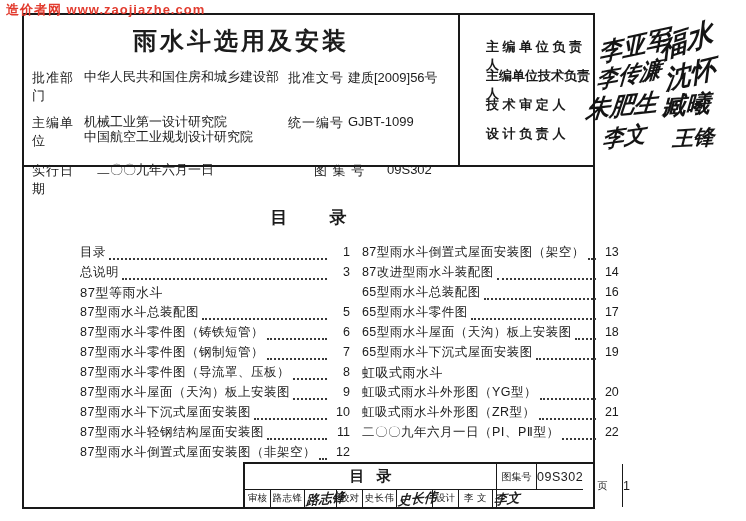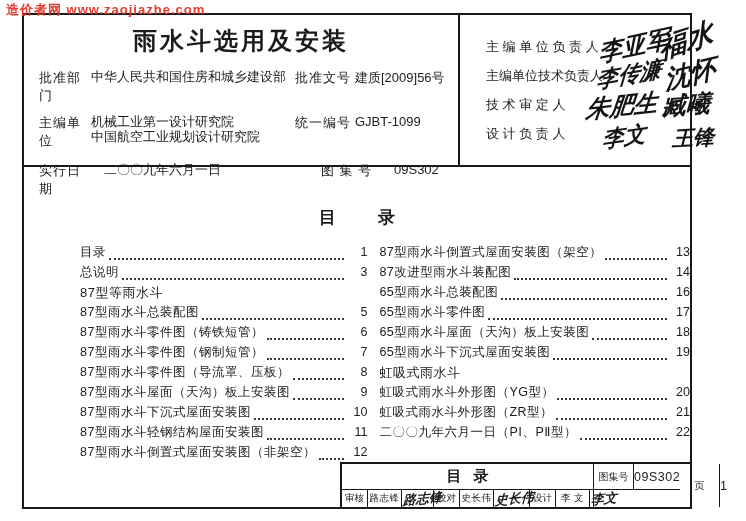--- a/index.html
+++ b/index.html
@@ -10,41 +10,41 @@
     color:#1b1b1b;
     position:relative;
     overflow:hidden;
   }
   .watermark {
     position:absolute; left:6px; top:1px;
     color:#e23b2e; font-size:13px; font-weight:bold; letter-spacing:1px;
     z-index:5; white-space:nowrap;
   }
   .sheet {
-    position:absolute; left:22px; top:13px; width:670px; height:496px;
+    position:absolute; left:22px; top:13px; width:573px; height:496px;
     border:2px solid #191919; background:#fff;
   }
   
   .hdr { display:flex; height:152px; border-bottom:2px solid #191919; }
   .hdr-left { width:436px; border-right:2px solid #191919; }
   .doc-title {
     margin-top:10px; text-align:center;
     font-size:24px; font-weight:bold; letter-spacing:3px;
   }
   .info { margin-top:12px; font-size:13px; }
-  .irow { display:flex; padding-left:15px; margin-bottom:9px; align-items:flex-start; }
+  .irow { display:flex; padding-left:8px; margin-bottom:9px; align-items:flex-start; }
   .ilabel  { width:52px; flex:none; letter-spacing:1px; }
   .ivalue  { width:204px; flex:none; line-height:15px; }
   .ilabel2 { width:60px; flex:none; letter-spacing:1px; }
   .ivalue2 { flex:1; }
   .irow-last { margin-top:12px;gap:13px; }
   
   .hdr-right { flex:1; position:relative; padding-top:23px; }
   .srow { position:relative; height:29px; padding-left:26px; font-size:13px; }
-  .slabel { display:inline-block; }
+  .slabel { display:inline-block;font-weight:bold; }
   .hand {
     position:absolute; white-space:nowrap;
     font-family:"DejaVu Serif","Liberation Serif",serif;
     font-style:italic; font-weight:bold; color:#141414;
   }
   .r1 .s1 { left:138px; top:-8px;  font-size:24px; transform:rotate(-12deg) skewX(-10deg); }
   .r1 .s2 { left:198px; top:-16px; font-size:28px; transform:rotate(-18deg) skewX(-12deg); }
   .r2 .s1 { left:136px; top:-7px;  font-size:22px; transform:rotate(-10deg) skewX(-14deg); }
   .r2 .s2 { left:204px; top:-10px; font-size:26px; transform:rotate(-14deg) skewX(-8deg); }
   .r3 .s1 { left:126px; top:-6px;  font-size:24px; transform:rotate(-6deg) skewX(-12deg); }

